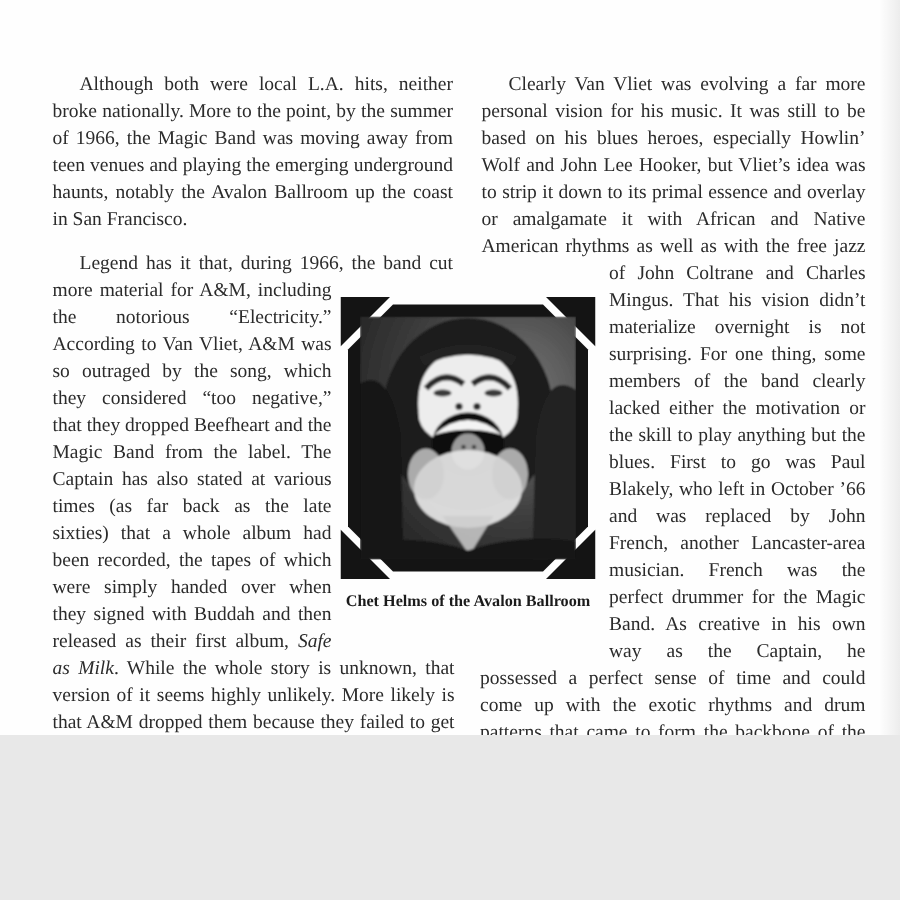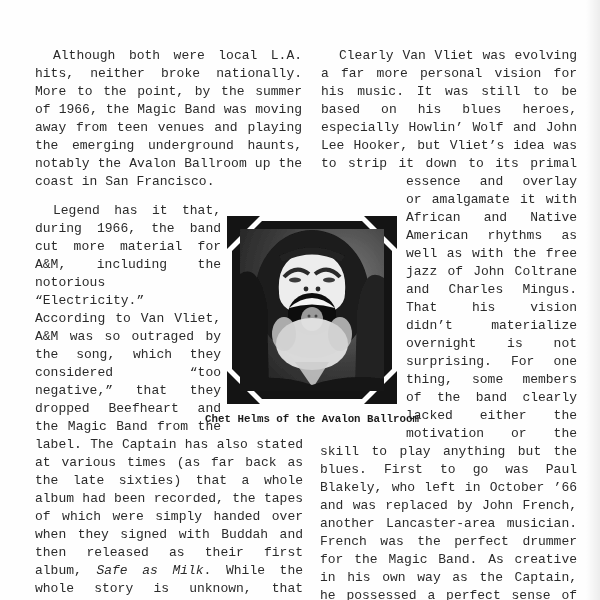--- a/index.html
+++ b/index.html
@@ -1,19 +1,19 @@
 <!DOCTYPE html>
 <html><head>
 <meta charset="utf-8">
 <style>
   html,body{margin:0;padding:0;background:#e8e8e8;}
   .canvas{
-    position:relative;width:600px;height:600px;background:#fefefe;
+    position:relative;width:600px;height:490px;background:#fefefe;
     overflow:hidden;
-    font-family:Liberation Mono, monospace;
+    font-family:Liberation Serif, serif;
     color:#2b2b2b;
   }
   .scan-shadow{
     position:absolute;top:0;right:0;width:14px;height:600px;
     background:linear-gradient(to right, rgba(0,0,0,0), rgba(0,0,0,0.07));
     pointer-events:none;
   }
   .col{
     position:absolute;top:47px;
     font-size:13px;line-height:18px;text-align:justify;
@@ -23,21 +23,21 @@
   .para{margin:0 0 11px 0;}
   .para.indent{text-indent:18px;}
   .ital{font-style:italic;}
   
   .float-spacer{visibility:hidden;}
   .push-r{float:right;width:1px;height:141px;}
   .block-r{float:right;clear:right;width:82px;height:236px;}
   .push-l{float:left;width:1px;height:141px;}
   .block-l{float:left;clear:left;width:86px;height:242px;}
   
-  .photo-figure{position:absolute;left:227px;top:216px;width:170px;margin:0;}
+  .photo-figure{position:absolute;left:227px;top:198px;width:170px;margin:0;}
   .photo-frame{width:170px;height:188px;line-height:0;}
   .photo-caption{
     position:absolute;top:196px;left:50%;transform:translateX(-50%);
     white-space:nowrap;font-size:10.8px;font-weight:bold;color:#1b1b1b;
     line-height:14px;
   }
 </style>
 </head>
 <body>
 

